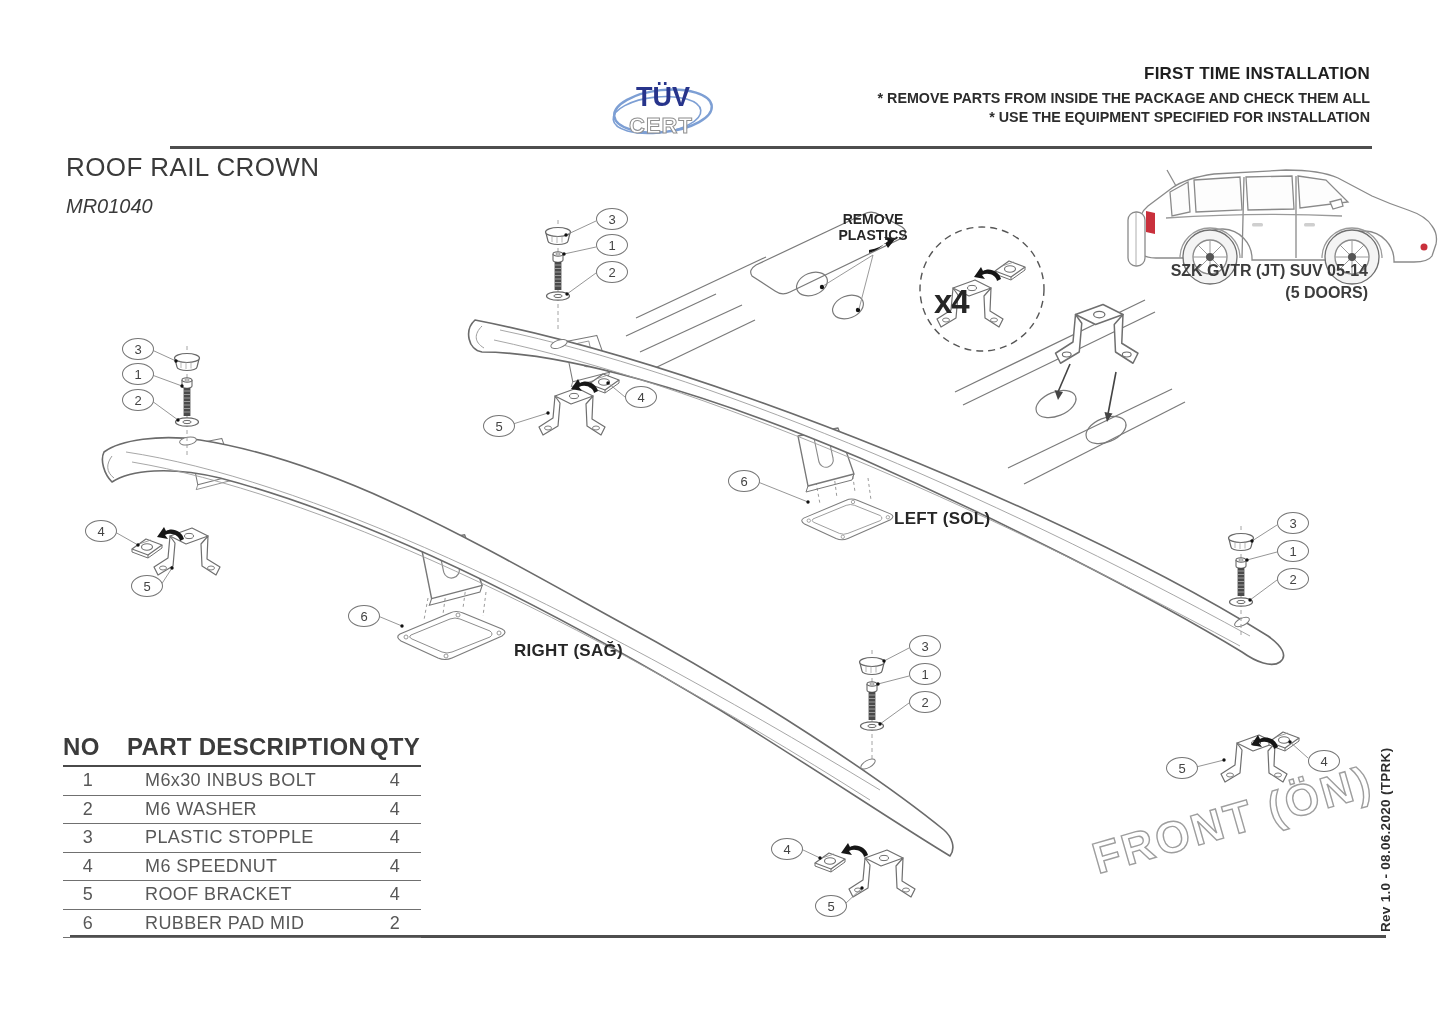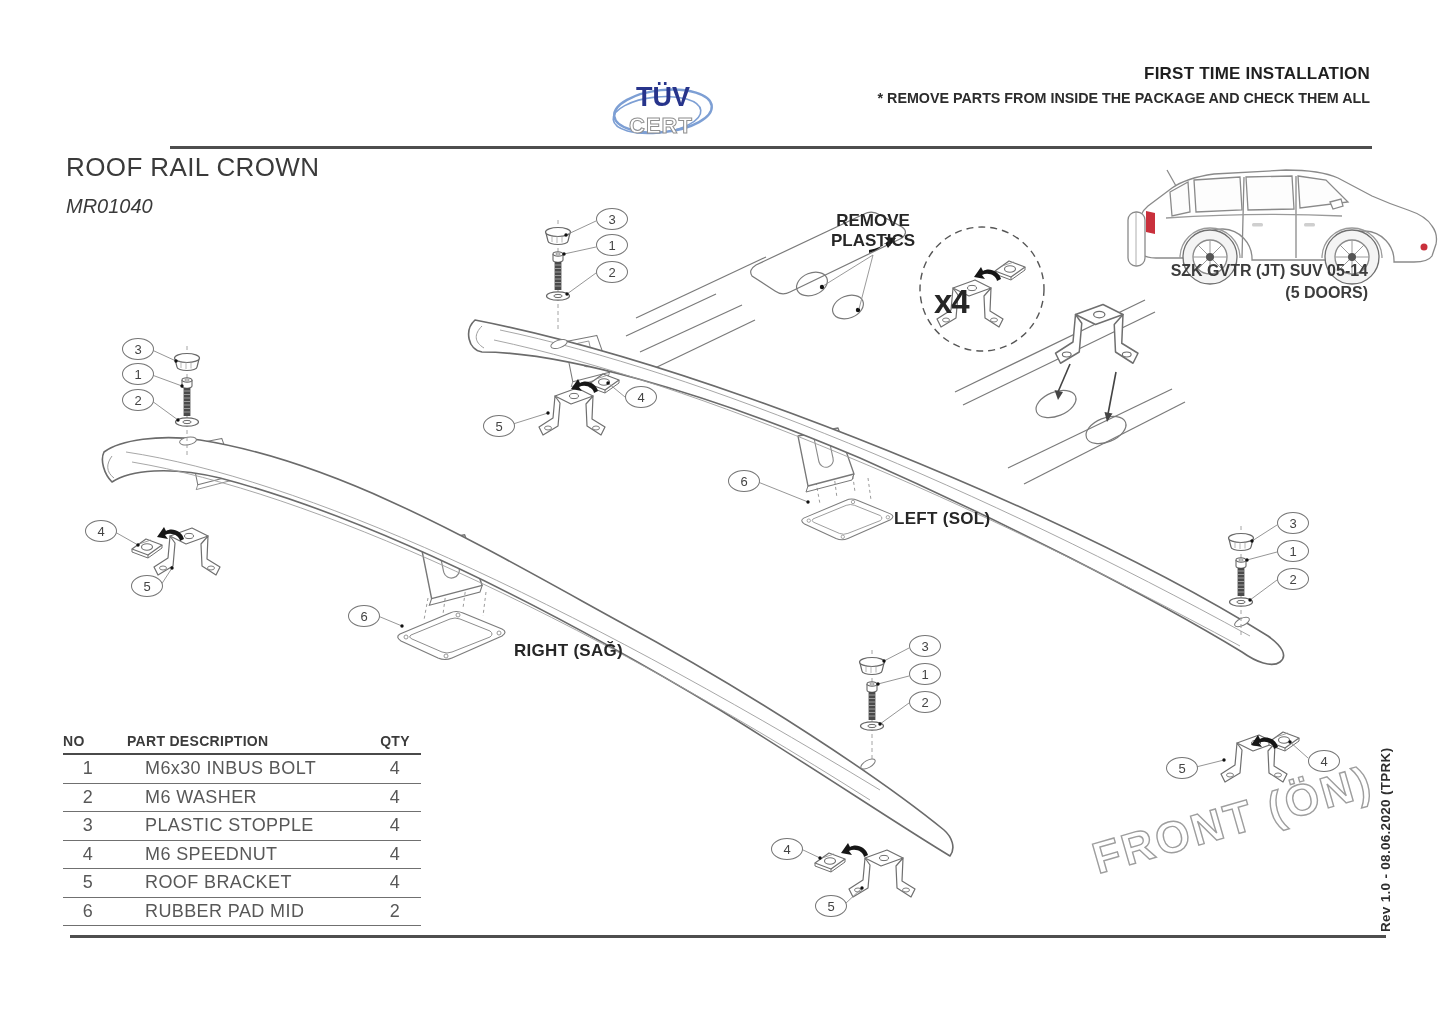--- a/index.html
+++ b/index.html
@@ -15,35 +15,35 @@
 
   
   .title-block{position:absolute;left:66px;top:152px;}
   .page-title{font-size:26px;font-weight:normal;color:#3a3a3a;letter-spacing:.4px;}
   .page-code{font-size:20px;font-style:italic;color:#3a3a3a;margin-top:12px;}
 
   .veh-caption{position:absolute;right:77px;top:260px;text-align:right;font-size:16px;
                font-weight:600;color:#3c3c3c;line-height:1.35;}
 
   .remove-label{position:absolute;left:795px;top:211px;width:156px;text-align:center;
-                font-weight:bold;font-size:17px;line-height:1.16;color:#262626;}
+                font-weight:bold;font-size:14px;line-height:1.16;color:#262626;}
   .x4-label{position:absolute;left:934px;top:283px;font-size:33px;font-weight:bold;color:#262626;letter-spacing:-1px;}
   .fasten-block{position:absolute;left:1148px;top:417px;width:232px;text-align:center;}
   .fasten-en{font-size:13.8px;font-weight:bold;color:#262626;line-height:1.32;}
   .fasten-tr{font-size:14.2px;color:#4a4a4a;line-height:1.3;}
   .side-label{position:absolute;font-size:17px;font-weight:bold;color:#262626;letter-spacing:.3px;}
 
   
   .callout{position:absolute;width:30px;height:20px;border:1.4px solid #757575;border-radius:50%;
            background:#fff;display:flex;align-items:center;justify-content:center;
            font-size:13px;color:#444;}
 
   
   .parts-table{position:absolute;left:63px;top:733px;width:358px;}
-  .pt-header{display:flex;align-items:flex-end;font-weight:bold;font-size:14px;color:#3b3b3b;
+  .pt-header{display:flex;align-items:flex-end;font-weight:bold;font-size:24px;color:#3b3b3b;
              padding-bottom:4px;border-bottom:2.5px solid #4a4a4a;letter-spacing:.3px;}
   .pt-row{display:flex;align-items:center;height:27.5px;font-size:18px;color:#585858;
           border-bottom:1.6px solid #707070;letter-spacing:.4px;}
   .c-no{width:64px;}
   .pt-row .c-no{text-align:center;width:50px;}
   .c-desc{flex:1;}
   .pt-row .c-desc{padding-left:32px;}
   .c-qty{width:52px;text-align:center;}
 </style>
 </head>
@@ -271,20 +271,21 @@
 
     <text x="1390" y="932" transform="rotate(-90 1390 932)" font-family="Liberation Sans, sans-serif" font-size="13.5" font-weight="bold" fill="#2f2f2f" letter-spacing="0.3">Rev 1.0 - 08.06.2020 (TPRK)</text>
   </svg>
 
   <div class="rule" style="left:170px;top:146px;width:1202px;height:2.5px;"></div>
   <div class="rule" style="left:70px;top:935px;width:1316px;height:3px;"></div>
 
   <div class="ft-block">
     <div class="ft-title">FIRST TIME INSTALLATION</div>
     <div class="ft-note">* REMOVE PARTS FROM INSIDE THE PACKAGE AND CHECK THEM ALL</div>
+    <div class="ft-note">* USE THE EQUIPMENT SPECIFIED FOR INSTALLATION</div>
   </div>
 
   <div class="title-block">
     <div class="page-title">ROOF RAIL CROWN</div>
     <div class="page-code">MR01040</div>
   </div>
 
   <div class="veh-caption">
     <div>SZK GVTR (JT) SUV 05-14</div>
     <div>(5 DOORS)</div>

